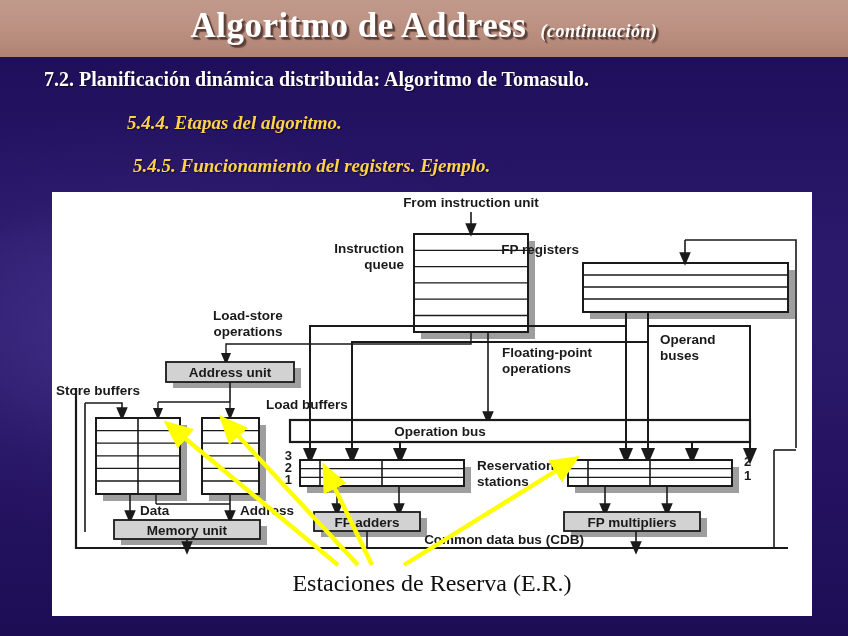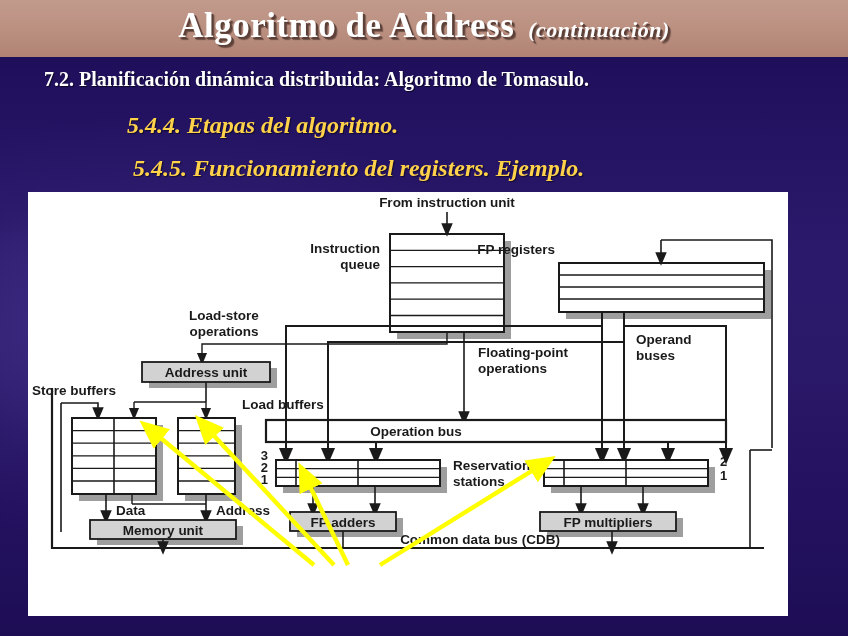--- a/index.html
+++ b/index.html
@@ -22,41 +22,41 @@
     overflow:hidden;
   }
   #slide-title{
     position:absolute;left:0;top:6px;width:848px;text-align:center;
     font-family:"Liberation Serif", serif;
     font-weight:bold;font-size:35px;letter-spacing:0.5px;
     color:#ffffff;white-space:nowrap;
     text-shadow:2px 2px 0 #5c4038, 3px 3px 1px rgba(50,30,25,0.55);
   }
   #slide-title .cont{
-    font-style:italic;font-size:22px;margin-left:14px;
+    font-style:italic;font-size:18px;margin-left:14px;
     color:#fdfdfd;
     text-shadow:2px 2px 0 #5c4038, 3px 3px 1px rgba(50,30,25,0.5);
   }
   
   #heading{
     position:absolute;left:44px;top:68px;
     font-weight:bold;font-size:20px;color:#ffffff;
     text-shadow:1px 1px 1px rgba(0,0,0,.6);
     white-space:nowrap;
   }
   .sub{
     position:absolute;font-style:italic;font-weight:bold;
-    font-size:24px;color:#ffd24a;white-space:nowrap;
+    font-size:19px;color:#ffd24a;white-space:nowrap;
     text-shadow:1px 1px 1px rgba(0,0,0,.55);
   }
   #sub1{left:127px;top:112px;}
   #sub2{left:133px;top:155px;}
   
   #panel{
-    position:absolute;left:28px;top:192px;width:760px;height:424px;
+    position:absolute;left:52px;top:192px;width:760px;height:424px;
     background:#ffffff;
   }
   #diagram{position:absolute;left:0;top:0;width:760px;height:424px;}
   #caption{
     position:absolute;left:0;top:378px;width:760px;text-align:center;
     font-family:"Liberation Serif", serif;font-size:24px;color:#10100f;
     white-space:nowrap;
   }
   
   svg text{font-family:"Liberation Sans", sans-serif;fill:#1a1a1a;}
@@ -229,15 +229,16 @@
       </g>
 
       <g stroke="#ffff00" stroke-width="4.4" fill="none" stroke-linecap="butt">
         <path d="M286,373 L123,238" marker-end="url(#ahy)"></path>
         <path d="M306,373 L177,234" marker-end="url(#ahy)"></path>
         <path d="M320,373 L277,284" marker-end="url(#ahy)"></path>
         <path d="M352,373 L515,272" marker-end="url(#ahy)"></path>
       </g>
     </svg>
 
+    <div id="caption">Estaciones de Reserva (E.R.)</div>
   </div>
 
 </div>
 
 </body></html>

